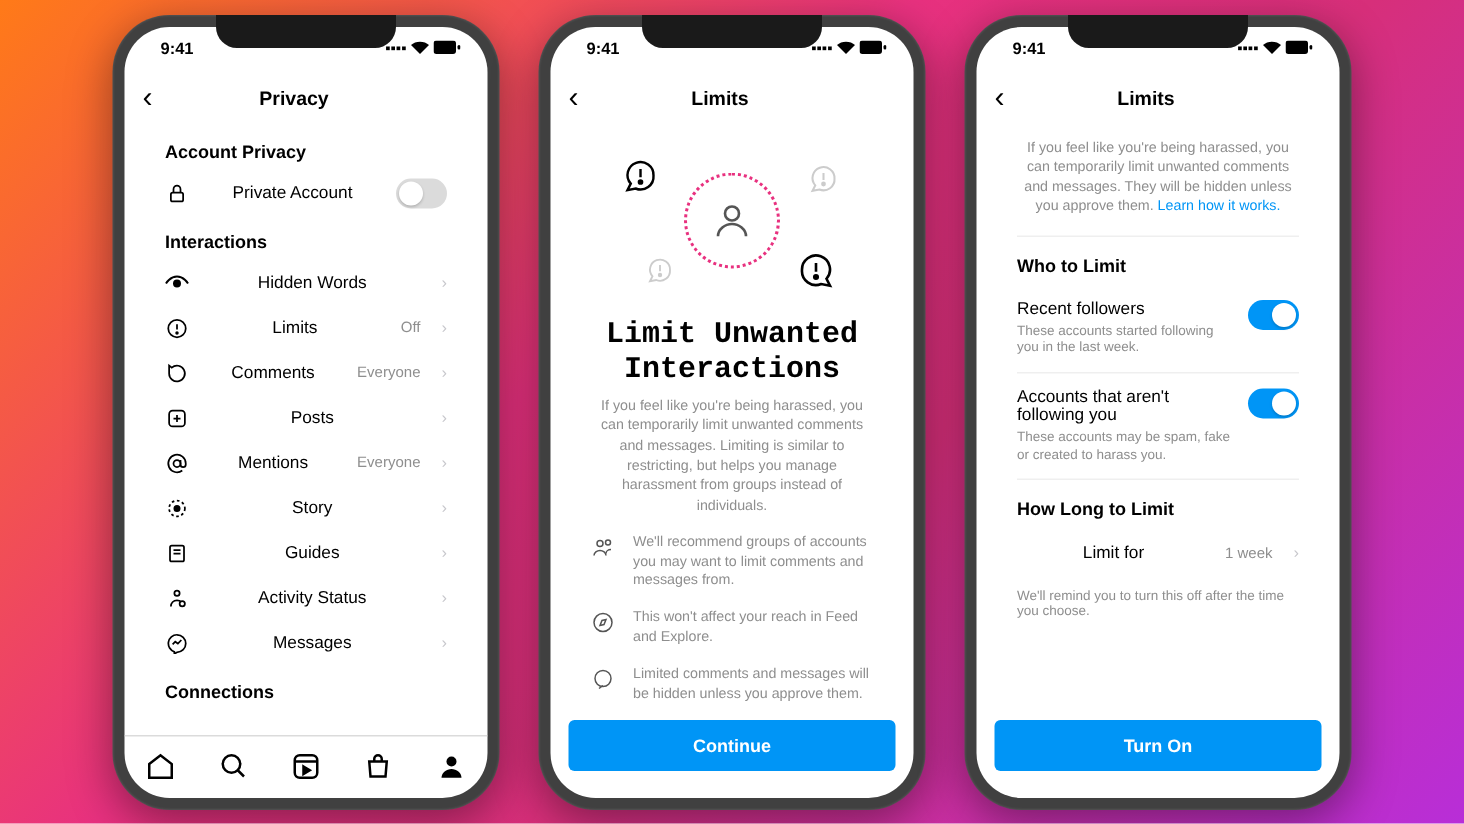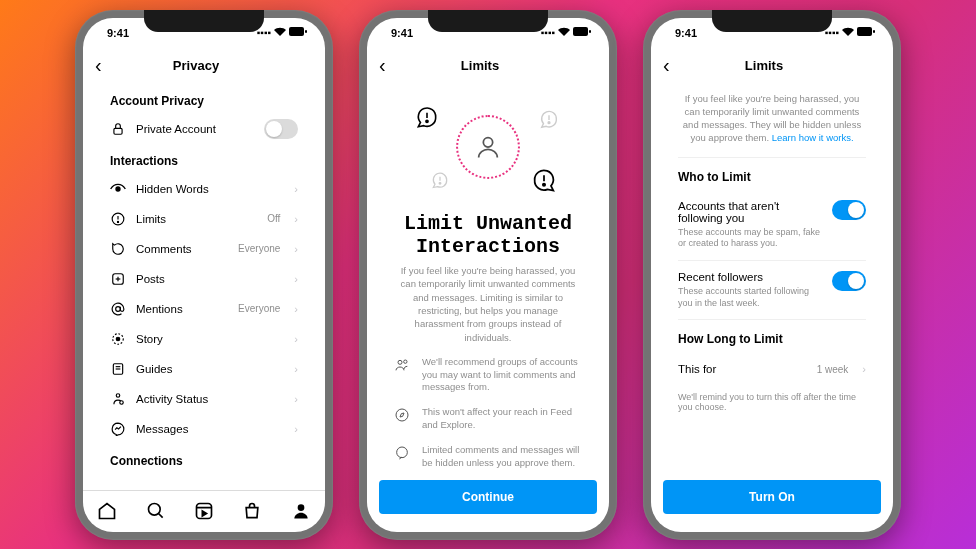--- a/index.html
+++ b/index.html
@@ -10,21 +10,21 @@
     display: flex;
     justify-content: center;
     align-items: center;
     gap: 26px;
     font-family: -apple-system, BlinkMacSystemFont, "Segoe UI", Helvetica, Arial, sans-serif;
     overflow: hidden;
   }
   .phone {
     width: 258px;
     height: 530px;
-    background: #737373;
+    background: #404040;
     border-radius: 38px;
     padding: 8px;
     box-shadow: 0 8px 30px rgba(0,0,0,0.4), inset 0 0 2px rgba(255,255,255,0.2);
     position: relative;
   }
   .screen {
     width: 100%;
     height: 100%;
     background: #fff;
     border-radius: 30px;
@@ -102,20 +102,21 @@
     height: 16px;
     display: flex;
     align-items: center;
     justify-content: center;
     flex-shrink: 0;
   }
   .row-icon svg { display: block; }
   .row-label {
     flex: 1;
     font-size: 11.5px;
+    text-align: center;
   }
   .row-value {
     font-size: 10px;
     color: #8e8e8e;
   }
   .chev {
     color: #c7c7cc;
     font-size: 11px;
     margin-left: 4px;
   }
@@ -509,38 +510,38 @@
     <div class="content" style="display:flex;flex-direction:column;">
       <div class="intro">
         <span>If you feel like you're being harassed, you can temporarily limit unwanted comments and messages. They will be hidden unless you approve them.</span>
         <a href="#">Learn how it works.</a>
       </div>
 
       <div class="section-title" style="margin-top:12px">Who to Limit</div>
 
       <div class="opt">
         <div class="opt-main">
+          <div class="opt-title">Recent followers</div>
+          <div class="opt-desc">These accounts started following you in the last week.</div>
+        </div>
+        <span class="toggle on"></span>
+      </div>
+
+      <div class="opt">
+        <div class="opt-main">
           <div class="opt-title">Accounts that aren't following you</div>
           <div class="opt-desc">These accounts may be spam, fake or created to harass you.</div>
         </div>
         <span class="toggle on"></span>
       </div>
 
-      <div class="opt">
-        <div class="opt-main">
-          <div class="opt-title">Recent followers</div>
-          <div class="opt-desc">These accounts started following you in the last week.</div>
-        </div>
-        <span class="toggle on"></span>
-      </div>
-
       <div class="section-title" style="margin-top:12px">How Long to Limit</div>
 
       <div class="row" style="height:34px">
-        <span class="row-label" style="font-size:11.5px">This for</span>
+        <span class="row-label" style="font-size:11.5px">Limit for</span>
         <span class="row-value">1 week</span>
         <span class="chev">›</span>
       </div>
       <div class="limit-note">We'll remind you to turn this off after the time you choose.</div>
     </div>
     <div class="primary-btn">Turn On</div>
   </div>
 </div>
 
 </body></html>

